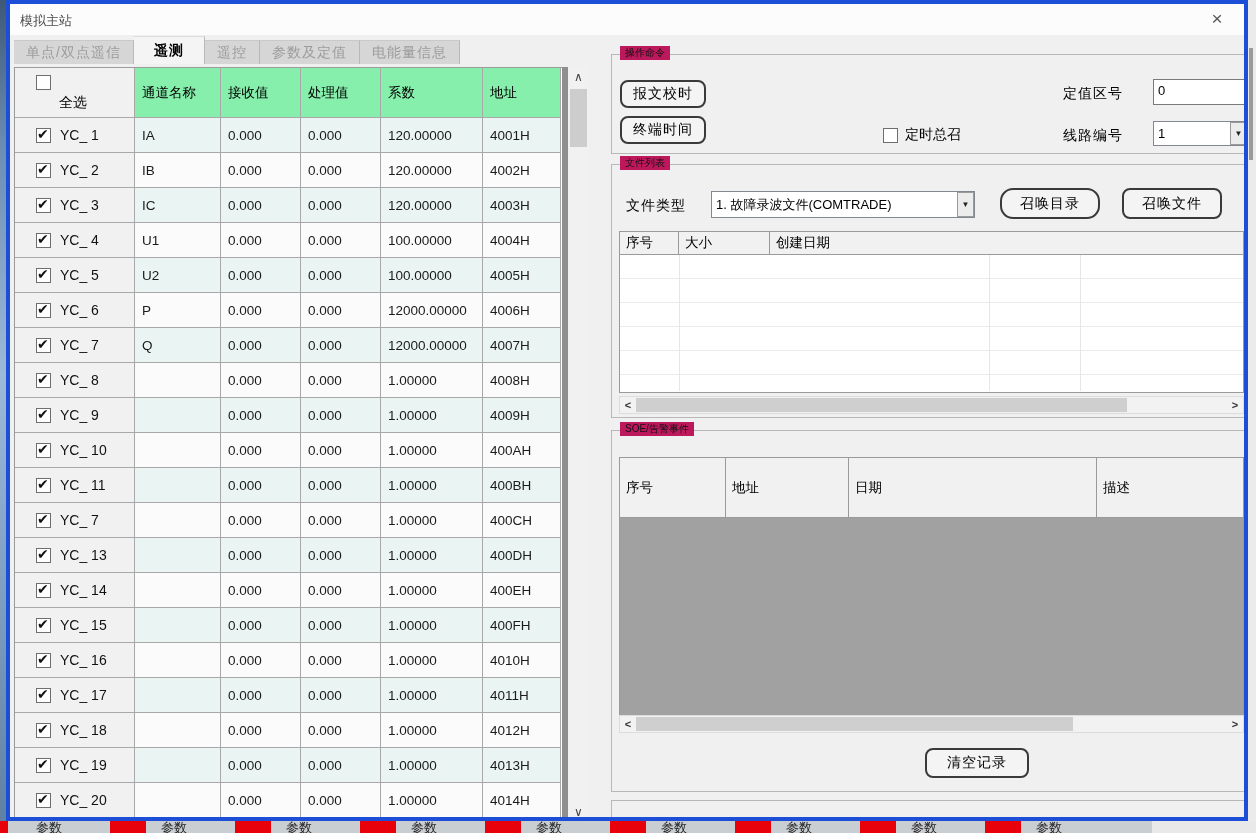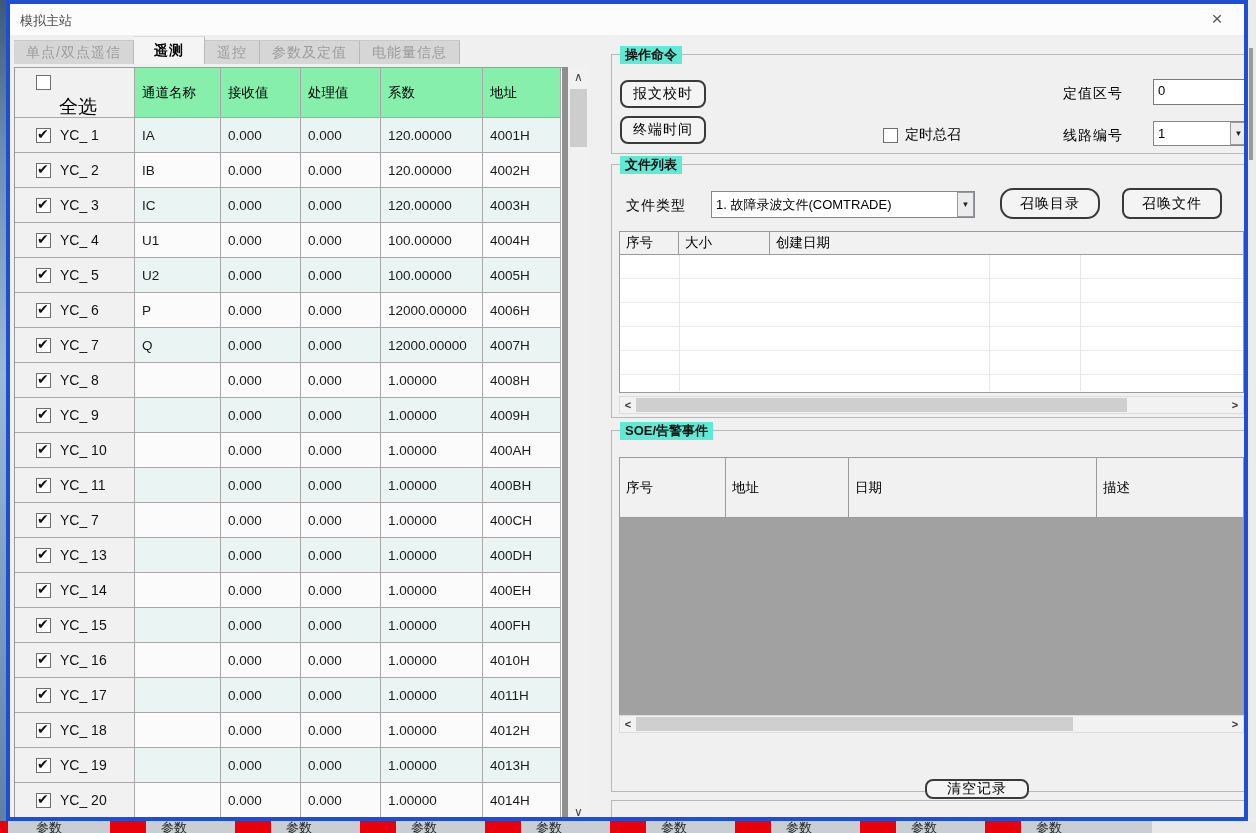--- a/index.html
+++ b/index.html
@@ -43,33 +43,33 @@
   .c0{width:120px;background:#f1f1f1;padding-left:0;}
   .c1{width:86px;} .c2{width:80px;} .c3{width:80px;} .c4{width:102px;} .c5{width:78px;}
   .yc-row.odd  .c1,.yc-row.odd  .c2,.yc-row.odd  .c3,.yc-row.odd  .c4,.yc-row.odd  .c5{background:#eaf5f3;}
   .yc-row.even .c1,.yc-row.even .c2,.yc-row.even .c3,.yc-row.even .c4,.yc-row.even .c5{background:#fbfbfb;}
   .cb{width:15px;height:15px;background:#fff;border:1px solid #6e6e6e;position:relative;flex:0 0 auto;}
   .cb .mark{position:absolute;left:0px;top:-3px;font-size:14px;color:#111;line-height:16px;}
   .c0 .cb{margin-left:21px;}
   .rl{margin-left:9px;font-size:14px;color:#111;}
   #yc-header .c0{display:block;}
   #yc-header .c0 .cb{position:absolute;left:21px;top:7px;margin:0;}
-  #yc-header .c0 .hl{position:absolute;left:44px;top:26px;font-size:19px;}
+  #yc-header .c0 .hl{position:absolute;left:44px;top:26px;font-size:14px;}
   #yc-shadow{position:absolute;left:552px;top:63px;width:6px;height:757px;background:#8f8f8f;}
 
   
   #vscroll{position:absolute;left:558px;top:63px;width:21px;height:757px;background:#f1f1f1;}
   #vscroll .varr{position:absolute;left:0;width:21px;height:20px;text-align:center;color:#444;
     font-size:12px;line-height:20px;}
   #vscroll .varr.up{top:0;} #vscroll .varr.down{bottom:2px;}
   #vscroll .vthumb{position:absolute;left:2px;top:22px;width:17px;height:58px;background:#cdcdcd;}
 
   
   .group{position:absolute;border:1px solid #b8b8b8;}
-  .legend{position:absolute;top:-9px;left:8px;background:#5eead4;padding:0 5px;font-size:13px;color:#111;font-weight:bold;}
+  .legend{position:absolute;top:-9px;left:8px;background:#be185d;padding:0 5px;font-size:10px;color:#111;}
   #g-op  {left:601px;top:50px; width:637px;height:100px;}
   #g-file{left:601px;top:160px;width:637px;height:254px;}
   #g-soe {left:601px;top:426px;width:637px;height:362px;}
   #g-extra{left:601px;top:796px;width:637px;height:34px;}
 
   .btn{position:absolute;background:#f4f4f4;border:2px solid #3a3a3a;border-radius:8px;
     font-size:14px;color:#000;display:flex;align-items:center;justify-content:center;
     letter-spacing:1px;padding:0;}
   #btn-msg-time {left:8px;top:25px;width:86px;height:28px;}
   #btn-term-time{left:8px;top:61px;width:86px;height:28px;}
@@ -113,21 +113,21 @@
   #file-hscroll{left:7px;top:231px;width:625px;}
   #file-hscroll .thumb{width:83%;}
   #soe-hscroll{left:7px;top:284px;width:625px;}
   #soe-hscroll .thumb{width:74%;}
 
   
   #soe-table{left:7px;top:26px;width:625px;height:258px;}
   #soe-table .thead{height:60px;}
   .scol0{width:106px;} .scol1{width:123px;} .scol2{width:248px;} .scol3{flex:1;border-right:none;}
   #soe-body{height:197px;background:#a1a1a1;}
-  #btn-clear{left:313px;top:317px;width:104px;height:20px;margin-top:31px;}
+  #btn-clear{left:313px;top:317px;width:104px;height:30px;}
 </style>
 </head>
 <body>
 
 <div id="stage">
 
   <div id="desktop-left"></div>
   <div id="desktop-right">
     <div class="mini-bar"></div>
   </div>

